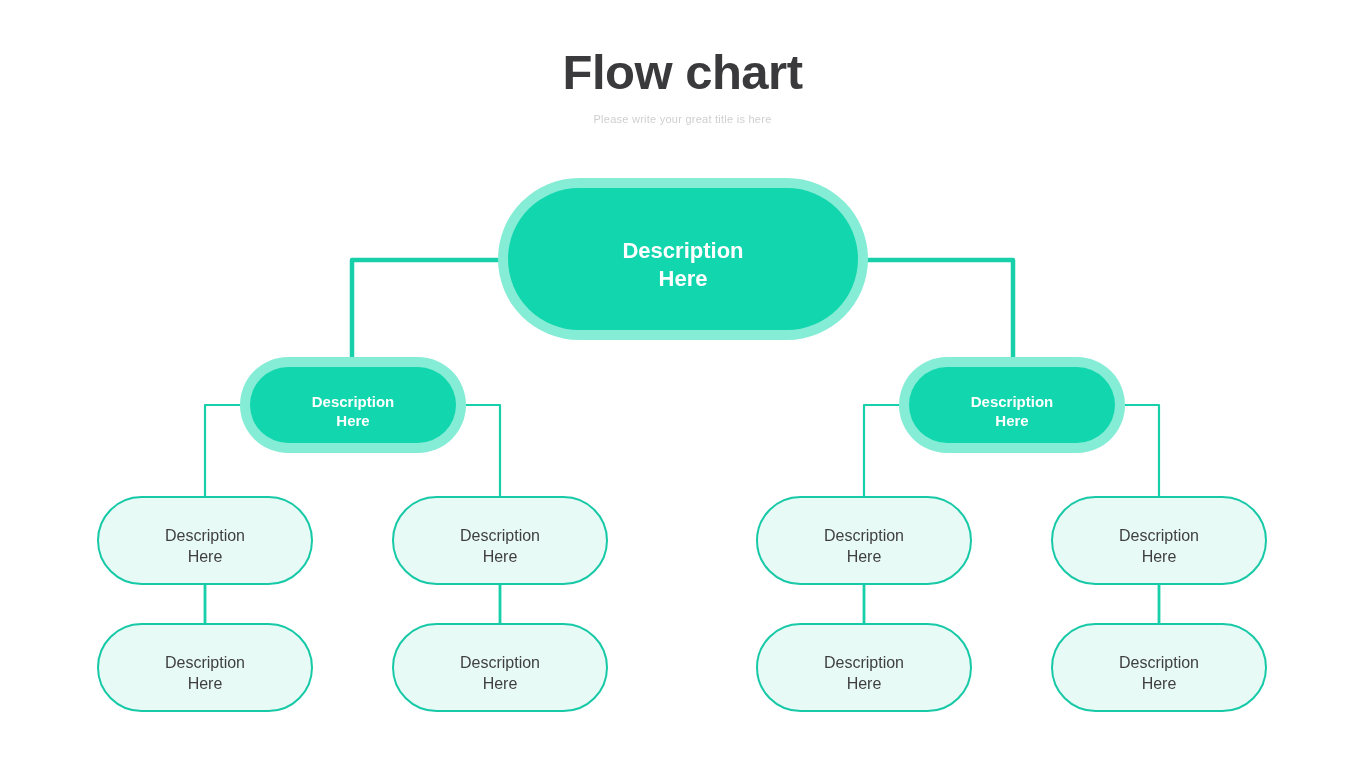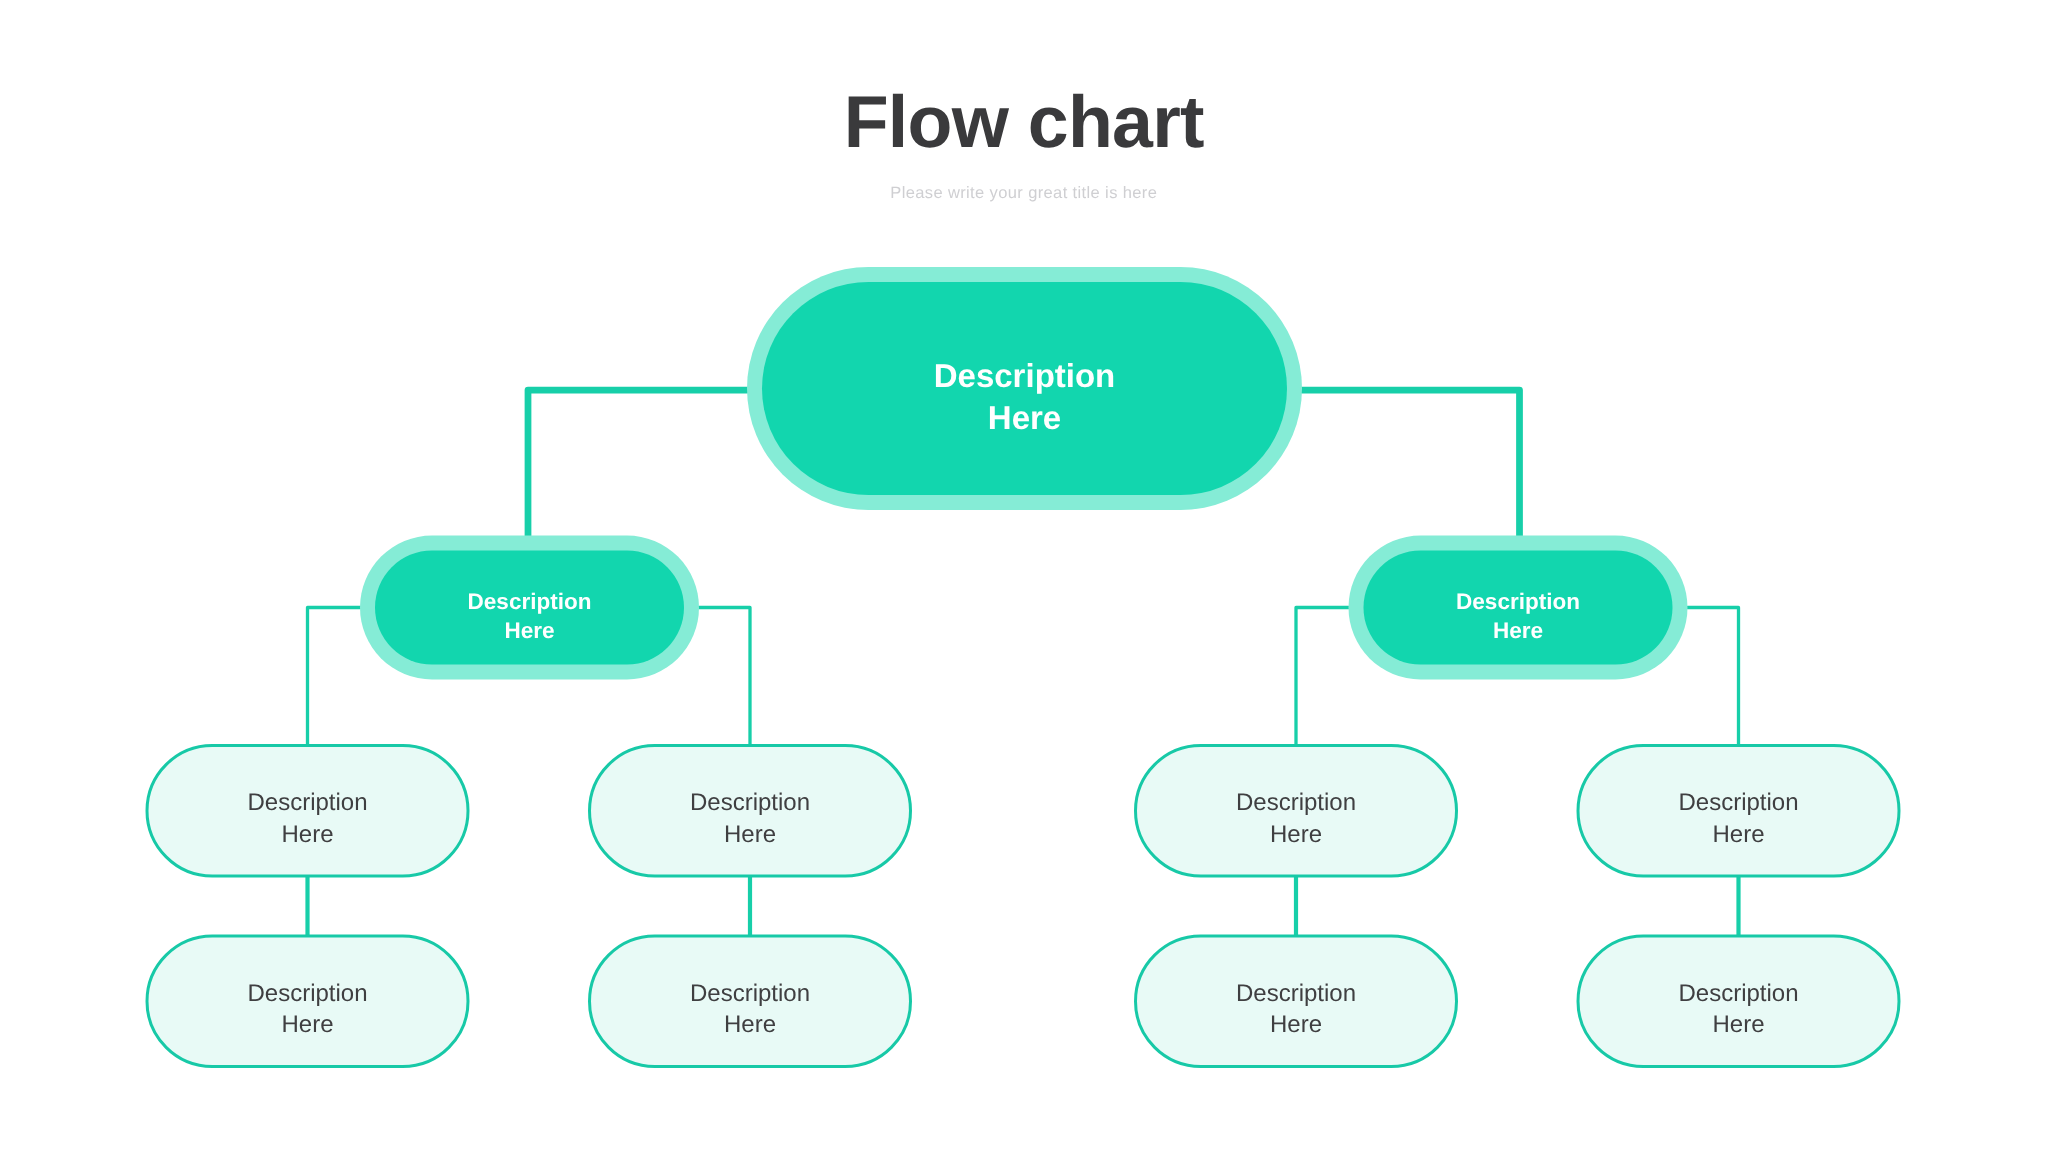--- a/index.html
+++ b/index.html
@@ -15,21 +15,21 @@
   }
   #stage {
     position: relative;
     width: 1365px;
     height: 768px;
   }
 
   
   .header {
     position: absolute;
-    top: 56px;
+    top: 46px;
     left: 0;
     width: 1365px;
     text-align: center;
   }
   .title {
     font-size: 49px;
     font-weight: bold;
     color: #3a3a3c;
     letter-spacing: -0.5px;
     line-height: 1.08;

